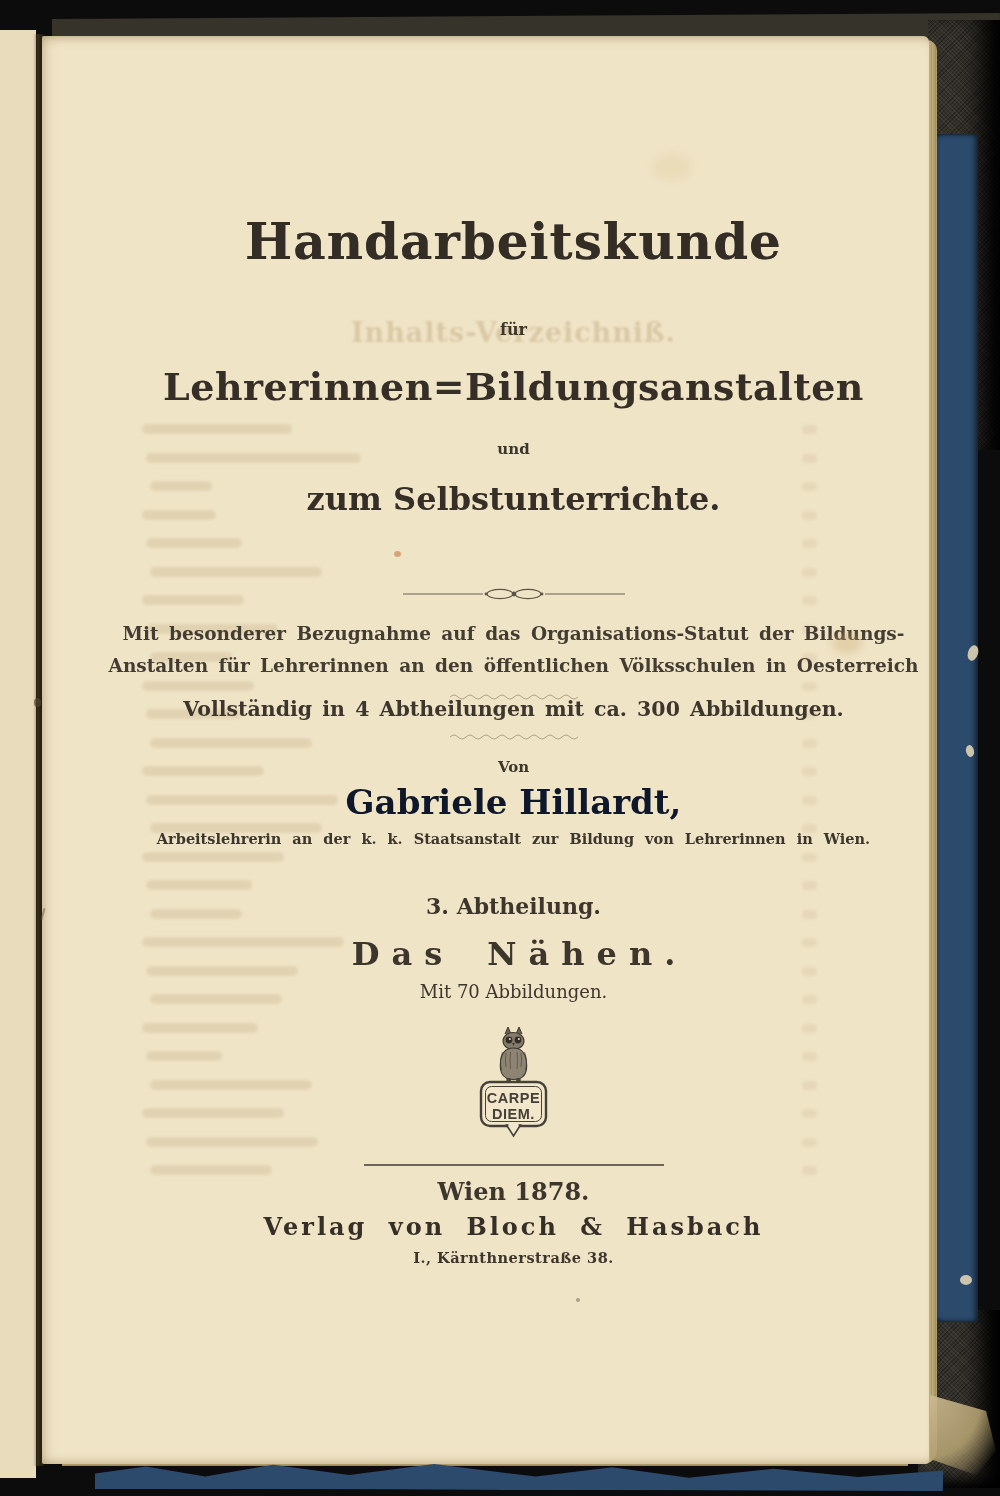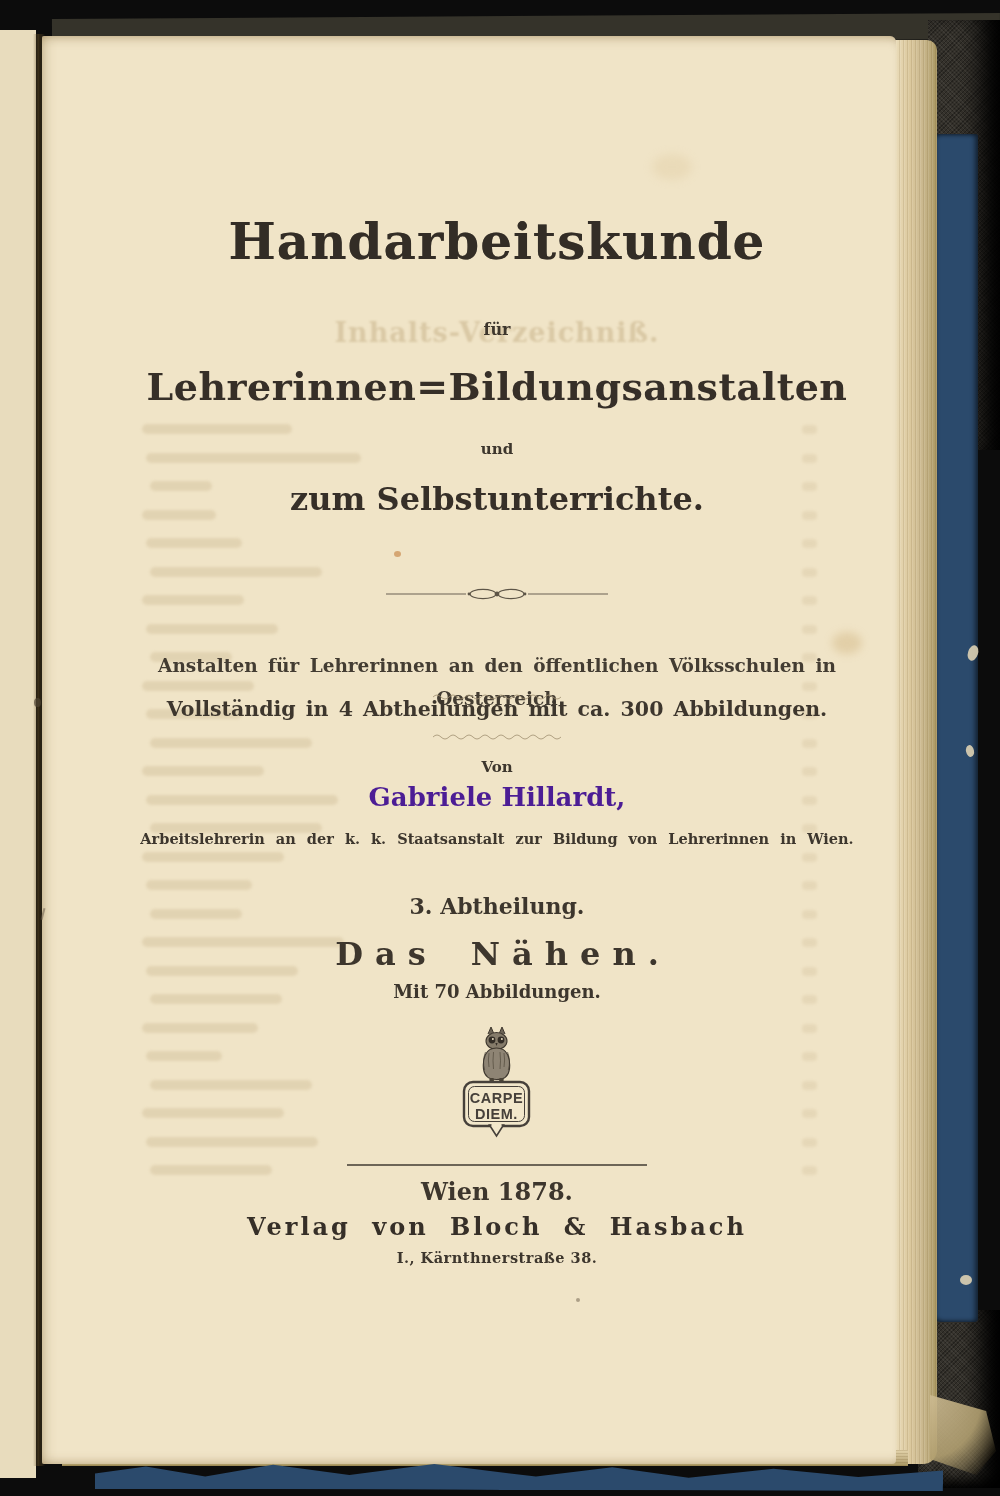--- a/index.html
+++ b/index.html
@@ -54,21 +54,21 @@
   .facing-page{position:absolute;left:0;top:30px;width:36px;height:1448px;
     background:linear-gradient(90deg,#e6dabb 0%,#ead дcbf 0,#e9ddbe 70%,#dbcba6 100%);
     background-color:#e8dcbd;}
   .gutter{position:absolute;left:33px;top:34px;width:12px;height:1432px;
     background:linear-gradient(90deg,rgba(80,60,25,.0) 0%,rgba(96,74,35,.55) 45%,rgba(60,45,20,.65) 55%,rgba(120,95,50,.25) 75%,rgba(0,0,0,0) 100%);}
 
   .main-page{position:absolute;left:42px;top:36px;width:854px;height:1428px;
     border-radius:2px 6px 4px 2px;
     background:radial-gradient(120% 100% at 48% 38%, #f4e9cf 0%, #f0e4c7 52%, #ead CAB 0, #eaddbc 82%, #e1d1ab 100%);
     background-color:#f0e4c7;
-    box-shadow:inset 8px 0 14px -8px rgba(120,90,40,.45), inset 0 10px 12px -10px rgba(120,90,40,.5), inset 0 -10px 12px -10px rgba(120,90,40,.4);}
+    box-shadow:inset 8px 0 14px -8px rgba(120,90,40,.45), inset 0 10px 12px -10px rgba(120,90,40,.5), inset 0 -10px 12px -10px rgba(120,90,40,.4);padding-left:33px;}
 
   
   .ghost-heading{position:absolute;left:56px;right:0;top:281px;text-align:center;
     font-size:27px;font-weight:bold;letter-spacing:1px;color:#c4ae84;opacity:.5;
     filter:blur(1.1px);}
   .ghost-toc{position:absolute;left:100px;top:388px;width:680px;height:1150px;}
   .ghost-bar{position:absolute;left:0;height:10px;border-radius:5px;background:#c2ad83;
     opacity:.3;filter:blur(1.4px);}
   .ghost-num{position:absolute;left:660px;width:15px;height:9px;border-radius:4px;
     background:#c2ad83;opacity:.22;filter:blur(1.4px);}
@@ -80,25 +80,25 @@
     text-shadow:0 0 .6px rgba(50,45,38,.6);}
   .fuer{top:284px;font-size:16px;font-weight:bold;}
   .audience{top:320px;font-size:38px;font-weight:bold;color:#362f28;letter-spacing:.5px;margin-top:8px;}
   .und{top:404px;font-size:15px;font-weight:bold;}
   .purpose{top:444px;font-size:32px;font-weight:bold;color:#362f28;}
   .ornament{top:550px;}
   .ref-note{top:582px;font-size:18.5px;font-weight:bold;line-height:1.75;word-spacing:4px;color:#433c32;}
   .squig1{top:650px;} .squig2{top:690px;}
   .edition{top:661px;font-size:20.5px;font-weight:bold;word-spacing:3px;}
   .von{top:722px;font-size:15px;font-weight:bold;}
-  .author{top:746px;font-size:26px;font-weight:bold;color:#4c1d95;}
+  .author{top:746px;font-size:34px;font-weight:bold;color:#0f172a;}
   .author-role{top:794px;font-size:14.5px;font-weight:bold;word-spacing:6px;}
   .part-label{top:857px;font-size:22px;font-weight:bold;}
   .part-title{top:899px;font-size:32px;font-weight:bold;letter-spacing:12px;text-indent:12px;word-spacing:10px;}
-  .illus-note{top:945px;font-size:18px;font-weight:bold;}
+  .illus-note{top:945px;font-size:18px;font-weight:normal;}
   .logo-wrap{top:990px;}
   .imprint-rule{position:absolute;left:50%;top:1128px;width:300px;height:2px;margin-left:-150px;
     background:#564f43;opacity:.85;}
   .city-year{top:1141px;font-size:24px;font-weight:bold;}
   .publisher{top:1176px;font-size:24px;font-weight:bold;letter-spacing:3px;word-spacing:10px;color:#362f28;}
   .address{top:1213px;font-size:14.5px;font-weight:bold;letter-spacing:.5px;}
 
   svg text{font-family:"Liberation Sans","DejaVu Sans",sans-serif;}
 
   
@@ -209,21 +209,21 @@
           <line x1="146" y1="8" x2="226" y2="8" stroke="#6b6154" stroke-width="1.1"></line>
           <ellipse cx="101" cy="8" rx="13" ry="4.6" fill="none" stroke="#5d5547" stroke-width="1.2"></ellipse>
           <ellipse cx="129" cy="8" rx="13" ry="4.6" fill="none" stroke="#5d5547" stroke-width="1.2"></ellipse>
           <circle cx="115" cy="8" r="2.4" fill="#5d5547"></circle>
           <circle cx="87" cy="8" r="1.4" fill="#5d5547"></circle>
           <circle cx="143" cy="8" r="1.4" fill="#5d5547"></circle>
         </svg>
       </div>
 
       <div class="tline ref-note">
-        <br>
+        <span>Mit besonderer Bezugnahme auf das Organisations-Statut der Bildungs-</span><br>
         <span>Anstalten für Lehrerinnen an den öffentlichen Völksschulen in Oesterreich</span>
       </div>
 
       <div class="tline squig1">
         <svg width="130" height="8" viewBox="0 0 130 8">
           <path d="M1 4 Q5 0 9 4 T17 4 T25 4 T33 4 T41 4 T49 4 T57 4 T65 4 T73 4 T81 4 T89 4 T97 4 T105 4 T113 4 T121 4 T129 4" fill="none" stroke="#a09070" stroke-width="1" opacity=".8"></path>
         </svg>
       </div>
 
       <div class="tline edition">Vollständig in 4 Abtheilungen mit ca. 300 Abbildungen.</div>

